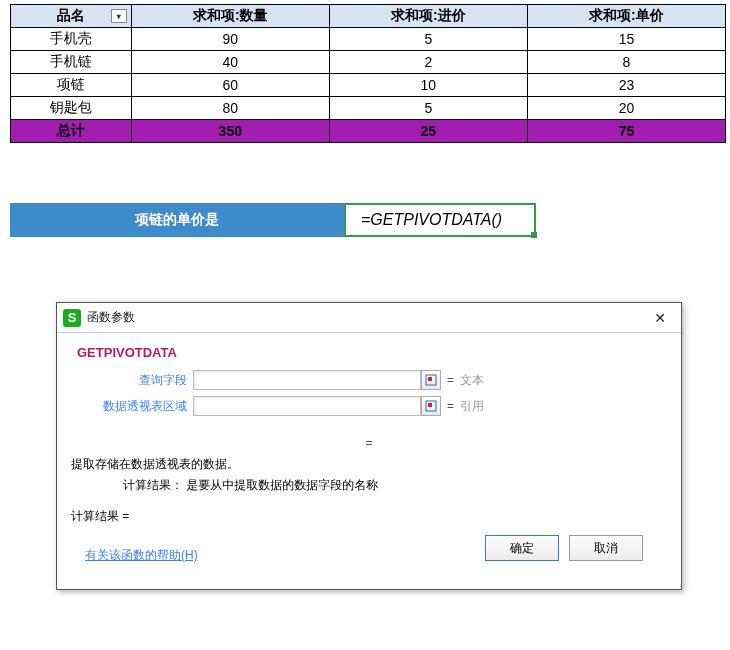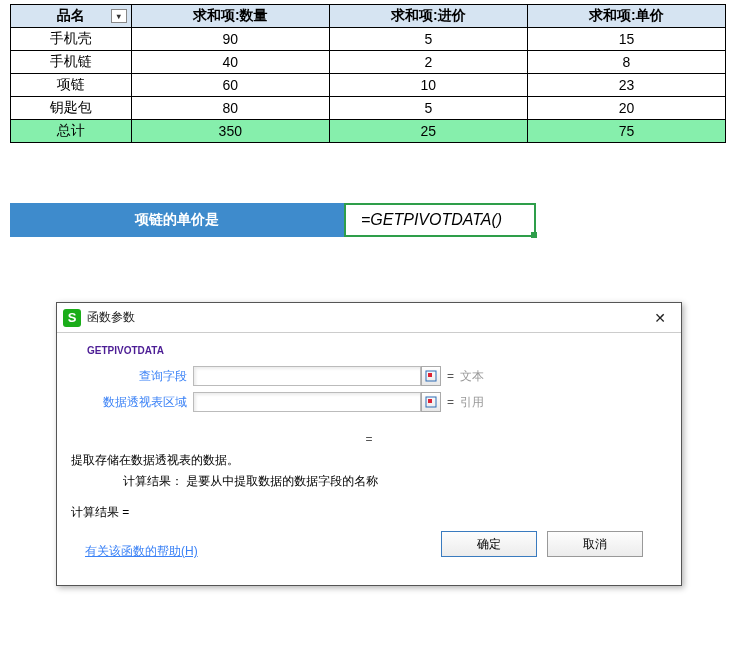--- a/index.html
+++ b/index.html
@@ -2,55 +2,55 @@
 <html><head>
 <meta charset="utf-8">
 <style>
   * { box-sizing: border-box; font-family: "Microsoft YaHei", Arial, sans-serif; }
   body { margin: 0; padding: 0; width: 730px; height: 650px; background: #fff; font-size: 14px; color: #000; }
 
   
   .pivot { border-collapse: collapse; width: 716px; margin: 4px 0 0 10px; }
   .pivot th, .pivot td { border: 1px solid #000; text-align: center; padding: 2px 4px; height: 22px; }
   .pivot thead th { background: #d6e4f2; font-weight: bold; }
-  .pivot tfoot td { background: #86efac; font-weight: normal; }
+  .pivot tfoot td { background: #a21caf; font-weight: bold; }
   .hdr-cell { position: relative; }
   .dropdown-icon { position: absolute; right: 4px; top: 50%; transform: translateY(-50%); width: 16px; height: 14px; border: 1px solid #888; background: #fff; display: flex; align-items: center; justify-content: center; font-size: 8px; color: #333; }
 
   
   .row2 { display: flex; margin: 60px 0 0 10px; height: 34px; }
   .blue-label { width: 334px; background: #3e8bcc; color: #fff; font-weight: bold; display: flex; align-items: center; justify-content: center; border: 1px solid #3e8bcc; }
   .formula-cell { width: 192px; border: 2px solid #2e9e4a; background: #fff; display: flex; align-items: center; padding: 0 15px; font-size: 16px; position: relative; font-style: italic; }
   .formula-cell::after { content: ""; position: absolute; right: -3px; bottom: -3px; width: 6px; height: 6px; background: #2e9e4a; }
 
   
   .dialog { position: absolute; left: 56px; top: 302px; width: 626px; border: 1px solid #555; background: #fff; box-shadow: 2px 2px 6px rgba(0,0,0,0.3); font-size: 12px; }
   .titlebar { display: flex; align-items: center; height: 30px; padding: 0 6px; border-bottom: 1px solid #ccc; }
   .app-icon { width: 18px; height: 18px; background: #1aad19; border-radius: 3px; color: #fff; display: flex; align-items: center; justify-content: center; font-size: 13px; font-weight: bold; margin-right: 6px; }
   .titlebar-title { flex: 1; color: #222; }
   .close-btn { width: 30px; height: 22px; display: flex; align-items: center; justify-content: center; font-size: 14px; color: #222; cursor: pointer; }
 
   .dlg-body { padding: 8px 14px 14px 14px; }
-  .func-name { color: #4c1d95; font-weight: bold; font-size: 10px; margin: 4px 0 8px 16px; }
+  .func-name { color: #be185d; font-weight: bold; font-size: 13px; margin: 4px 0 8px 6px; }
   .param-row { display: flex; align-items: center; height: 24px; margin-bottom: 2px; }
   .param-label { width: 122px; text-align: right; padding-right: 6px; color: #3b82f6; }
   .param-input { width: 228px; height: 20px; border: 1px solid #bbb; background: #fff; box-shadow: inset 2px 2px 3px rgba(0,0,0,0.08); }
   .ref-btn { width: 20px; height: 20px; margin-left: 0; border: 1px solid #aaa; background: linear-gradient(#fff,#e8e8e8); display: flex; align-items: center; justify-content: center; }
   .ref-btn svg { width: 12px; height: 12px; }
   .param-eq { margin: 0 6px; color: #555; }
   .param-hint { color: #999; }
 
   .mid-eq { text-align: center; color: #555; margin: 18px 0 4px 0; }
   .desc-main { margin: 6px 0 4px 0; }
   .desc-sub { margin: 2px 0 14px 52px; }
   .result-line { margin: 4px 0 10px 0; }
   .help-link { color: #3b82f6; text-decoration: underline; cursor: pointer; }
 
   .dlg-buttons { display: flex; justify-content: flex-end; gap: 10px; padding: 0 12px 14px 12px; }
-  .dlg-btn { width: 96px; height: 26px; border: 1px solid #999; background: linear-gradient(#fdfdfd,#ececec); display: flex; align-items: center; justify-content: center; cursor: pointer; font-size: 12px; }
+  .dlg-btn { width: 74px; height: 26px; border: 1px solid #999; background: linear-gradient(#fdfdfd,#ececec); display: flex; align-items: center; justify-content: center; cursor: pointer; font-size: 12px; }
   .dlg-btn.primary { border: 1px solid #3a7bbf; }
 
   .footer-row { display: flex; align-items: center; justify-content: space-between; padding: 0 12px 0 14px; }
 </style>
 </head>
 <body>
 
 <table class="pivot">
   <thead>
     <tr>

